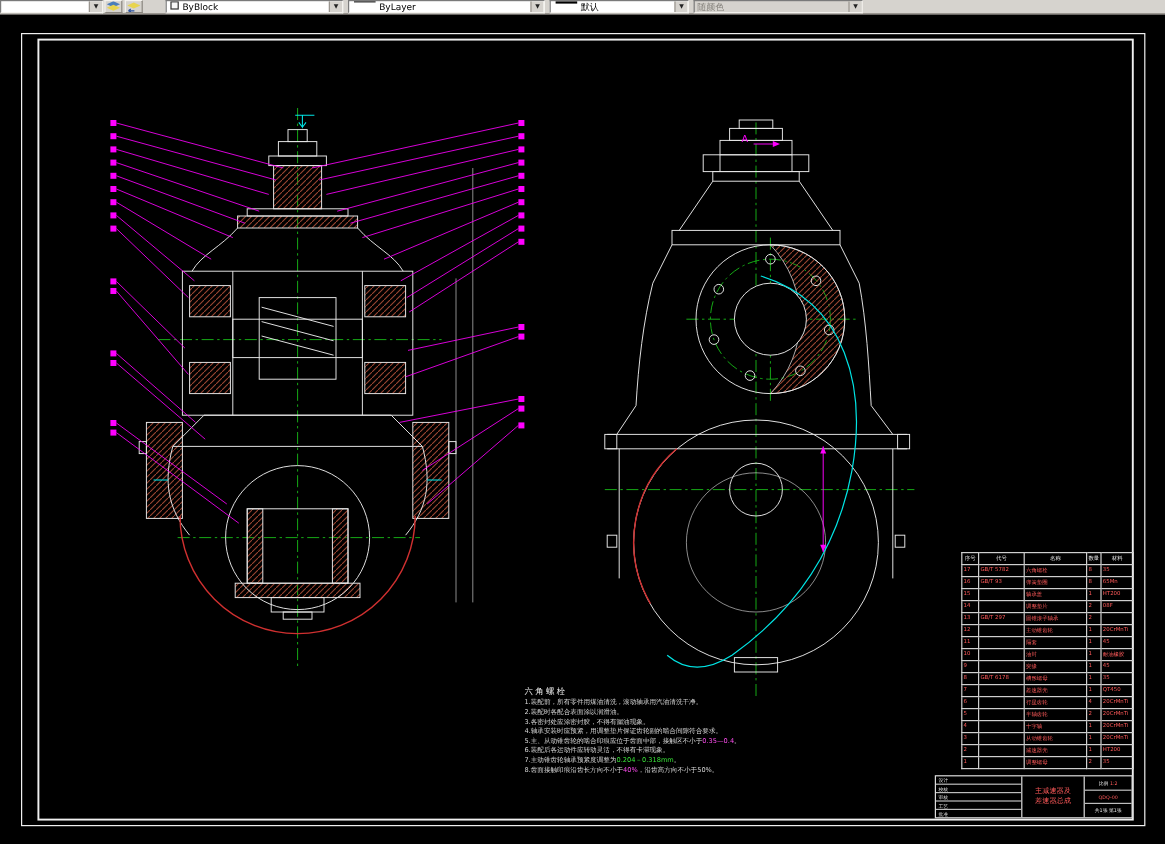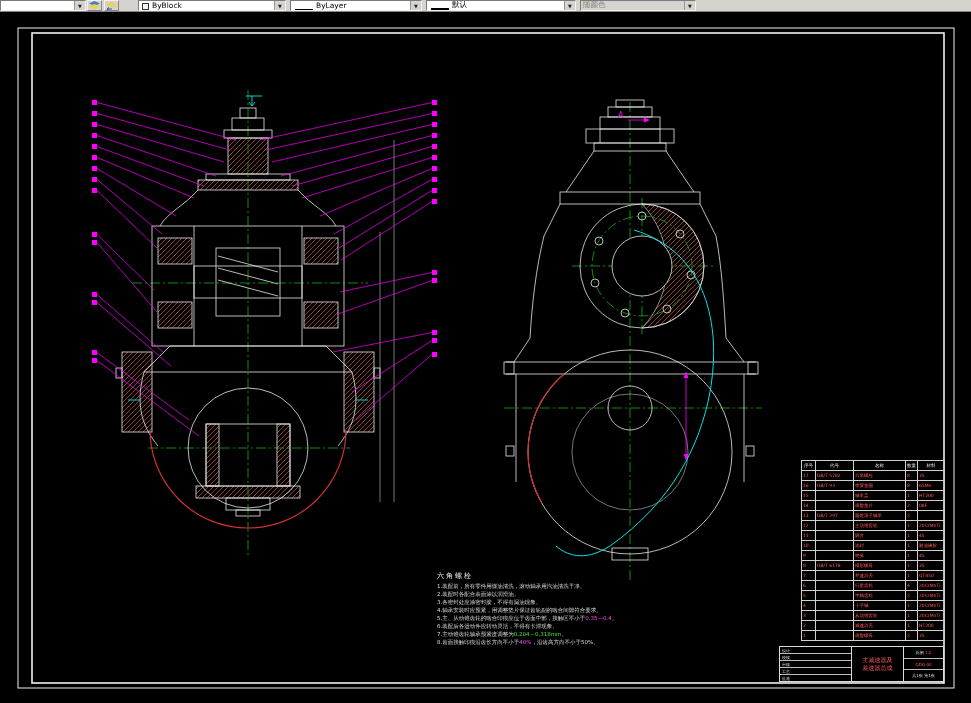--- a/index.html
+++ b/index.html
@@ -3,21 +3,21 @@
 <meta charset="utf-8">
 <style>
   *{margin:0;padding:0;box-sizing:border-box}
   html,body{width:971px;height:703px}
   body{background:#000;font-family:"DejaVu Sans",sans-serif;position:relative;overflow:hidden}
 
   
   .toolbar{position:absolute;top:0;left:0;width:971px;height:12px;background:#d6d3ce;
     border-bottom:1px solid #8a867f;display:flex;align-items:stretch;z-index:5}
   .combo{height:11px;background:#fff;border:1px solid;border-color:#7a7a7a #f4f2ee #f4f2ee #7a7a7a;
-    display:flex;align-items:flex-end;font-size:7.5px;color:#000;padding-left:2px;overflow:hidden;white-space:nowrap}
+    display:flex;align-items:flex-start;font-size:7.5px;color:#000;padding-left:2px;overflow:hidden;white-space:nowrap}
   .combo .arrow{margin-left:auto;align-self:stretch;width:11px;background:#d6d3ce;
     border-left:1px solid #9a968f;font-size:5px;display:flex;align-items:center;justify-content:center;color:#222}
   .combo.disabled{background:#d6d3ce;color:#84817b}
   .swatch{width:7px;height:7px;background:#f6f6f6;border:1px solid #333;margin:0 3px 0 1px;flex:0 0 auto}
   .ltline{width:18px;height:1px;background:#000;margin:0 3px 0 2px;flex:0 0 auto}
   .ltline.thick{height:2px}
   .tbicon{width:15px;height:11px;background:#d6d3ce;border:1px solid;border-color:#f4f2ee #8a867f #8a867f #f4f2ee;
     display:flex;align-items:center;justify-content:center;margin:0 1px}
   .sep{width:4px}
 
@@ -71,33 +71,33 @@
       <path d="M1,8 L6,8 M1,8 L3,6.5 M1,8 L3,9" stroke="#2a52a0" stroke-width="1" fill="none"></path>
     </svg>
   </div>
   <div class="sep"></div>
   <div class="combo" style="width:148px;margin-left:14px">
     <span class="swatch"></span>
     <span>ByBlock</span>
     <span class="arrow">▼</span>
   </div>
   <div class="sep"></div>
-  <div class="combo" style="width:132px">
+  <div class="combo" style="width:164px">
     <span class="ltline"></span>
     <span>ByLayer</span>
     <span class="arrow">▼</span>
   </div>
   <div class="sep"></div>
-  <div class="combo" style="width:150px">
+  <div class="combo" style="width:116px">
     <span class="ltline thick"></span>
     <span>默认</span>
     <span class="arrow">▼</span>
   </div>
   <div class="sep"></div>
-  <div class="combo disabled" style="width:116px">
+  <div class="combo disabled" style="width:141px">
     <span>随颜色</span>
     <span class="arrow">▼</span>
   </div>
 </div>
 
 <svg class="canvas-svg" width="971" height="691" viewBox="0 12 971 691">
   <defs>
     <pattern id="hatch" patternUnits="userSpaceOnUse" width="5" height="5">
       <path d="M0,5 L5,0" stroke="#9c4632" stroke-width="0.9"></path>
     </pattern>

